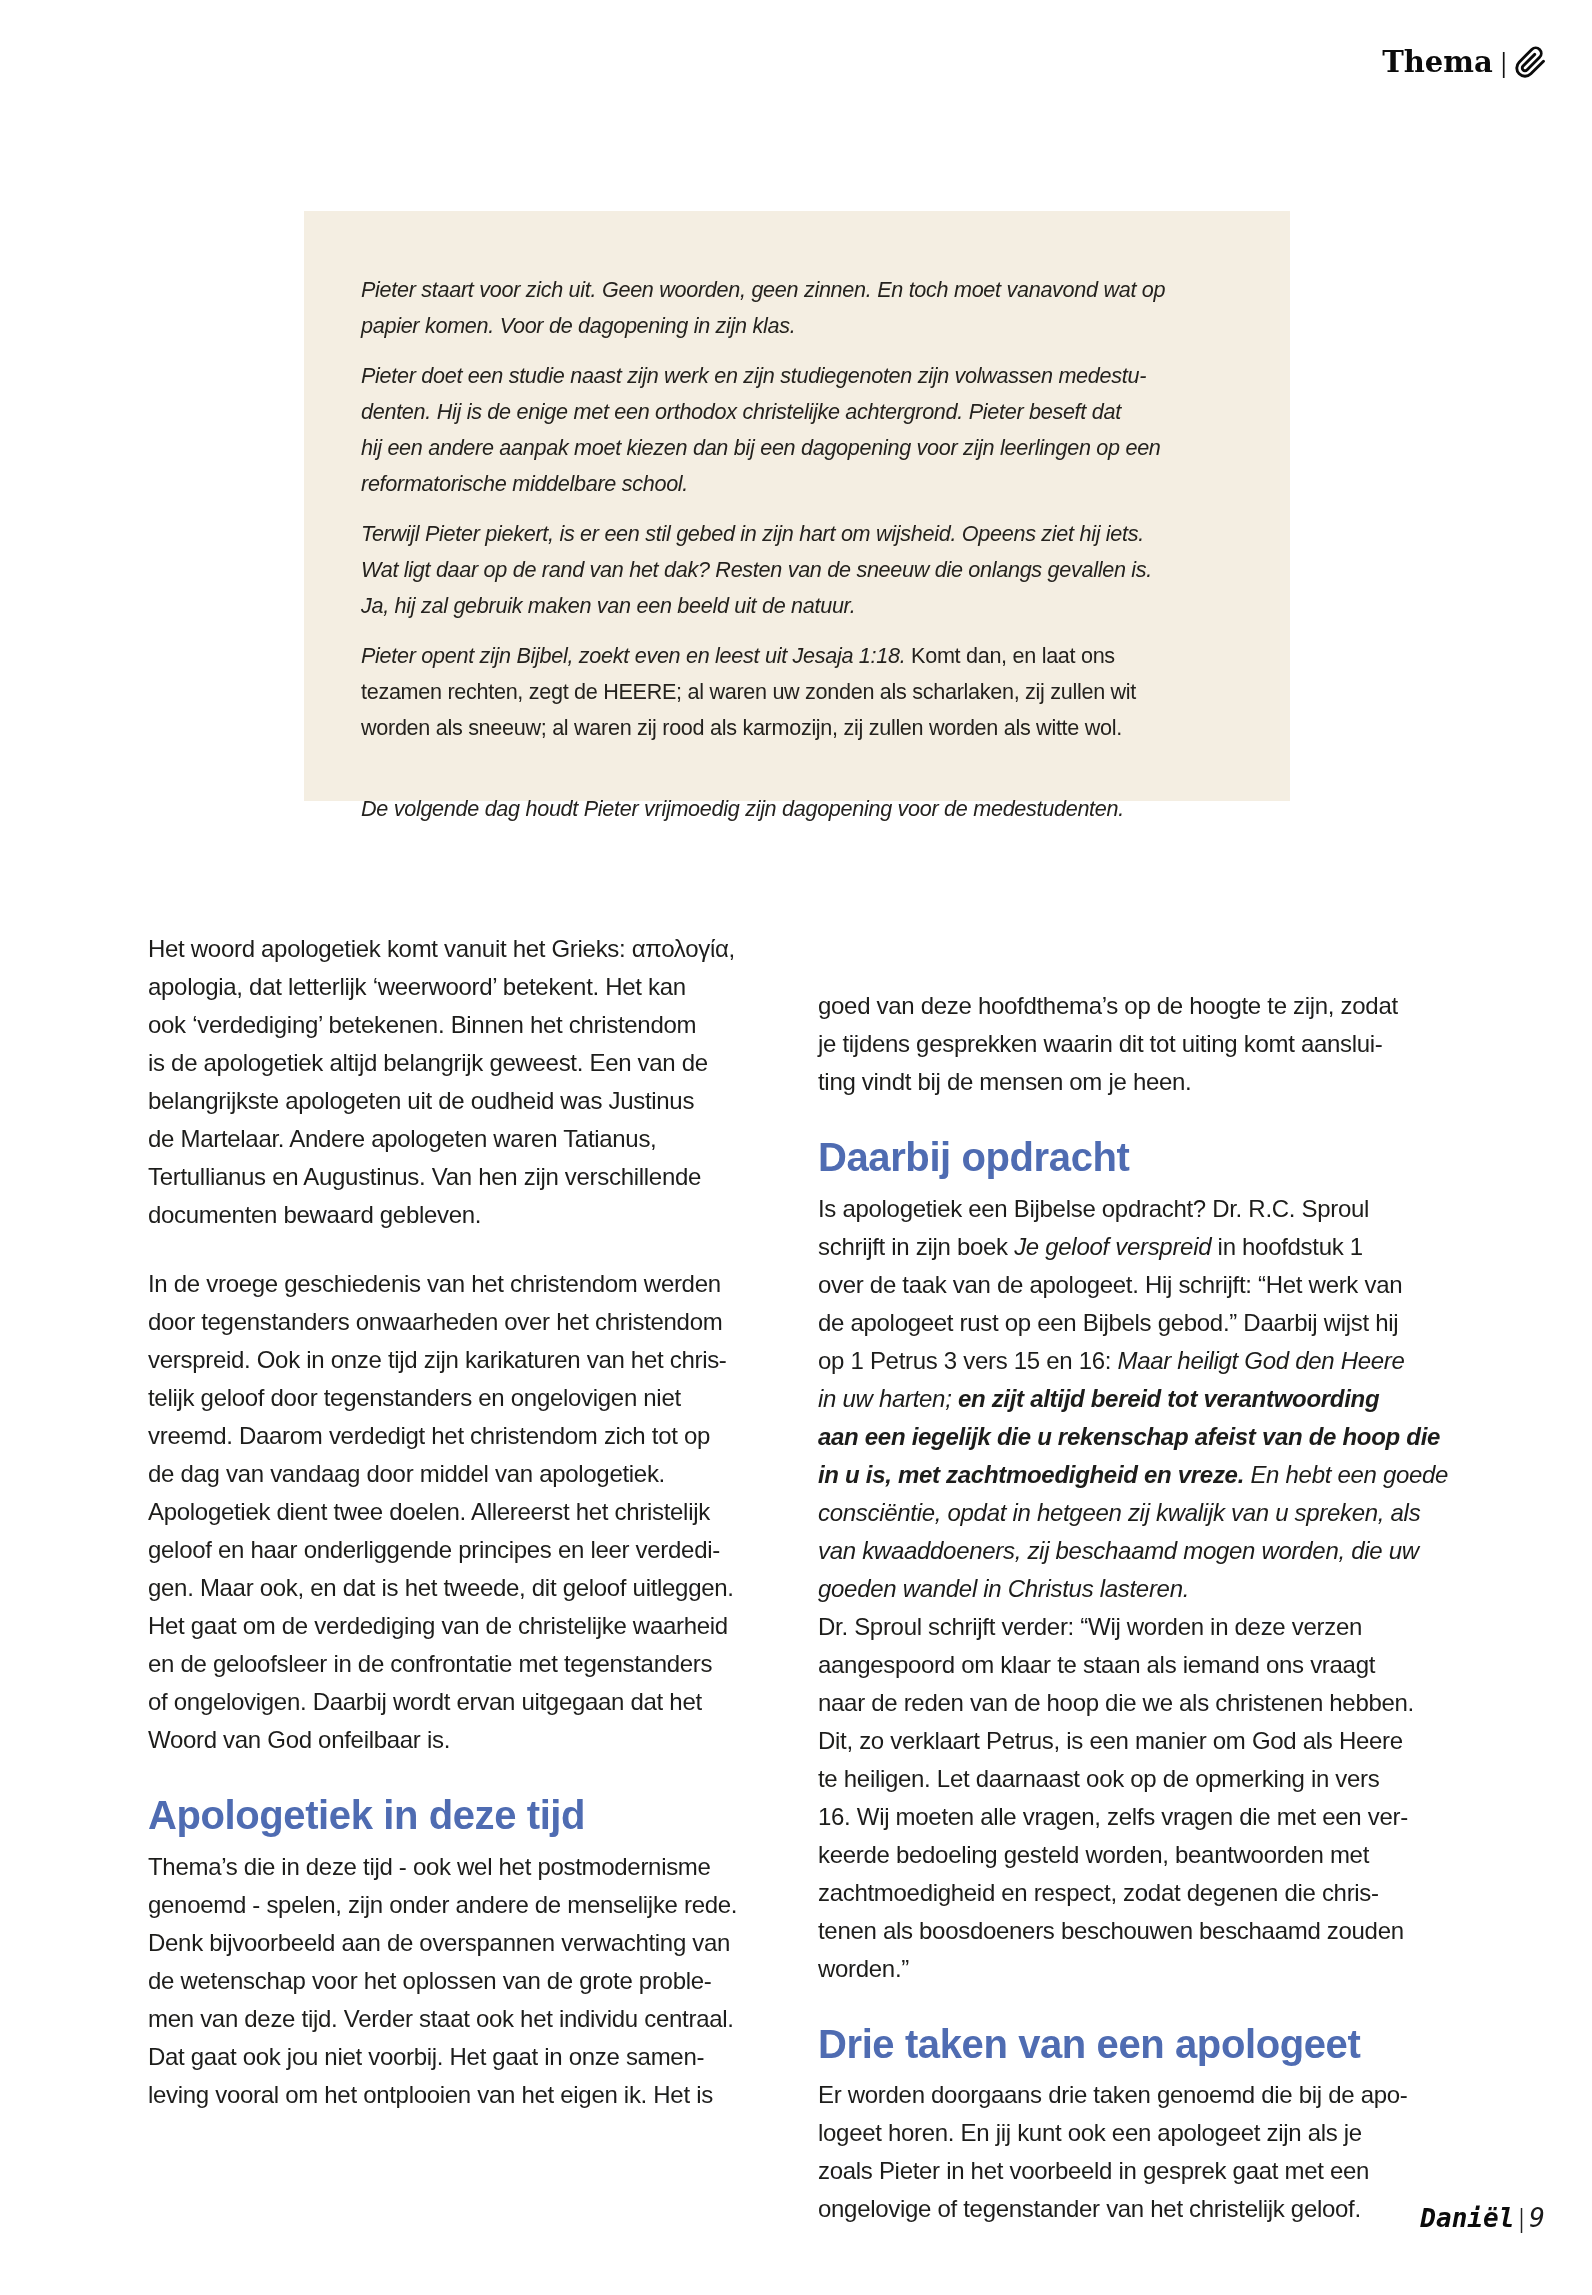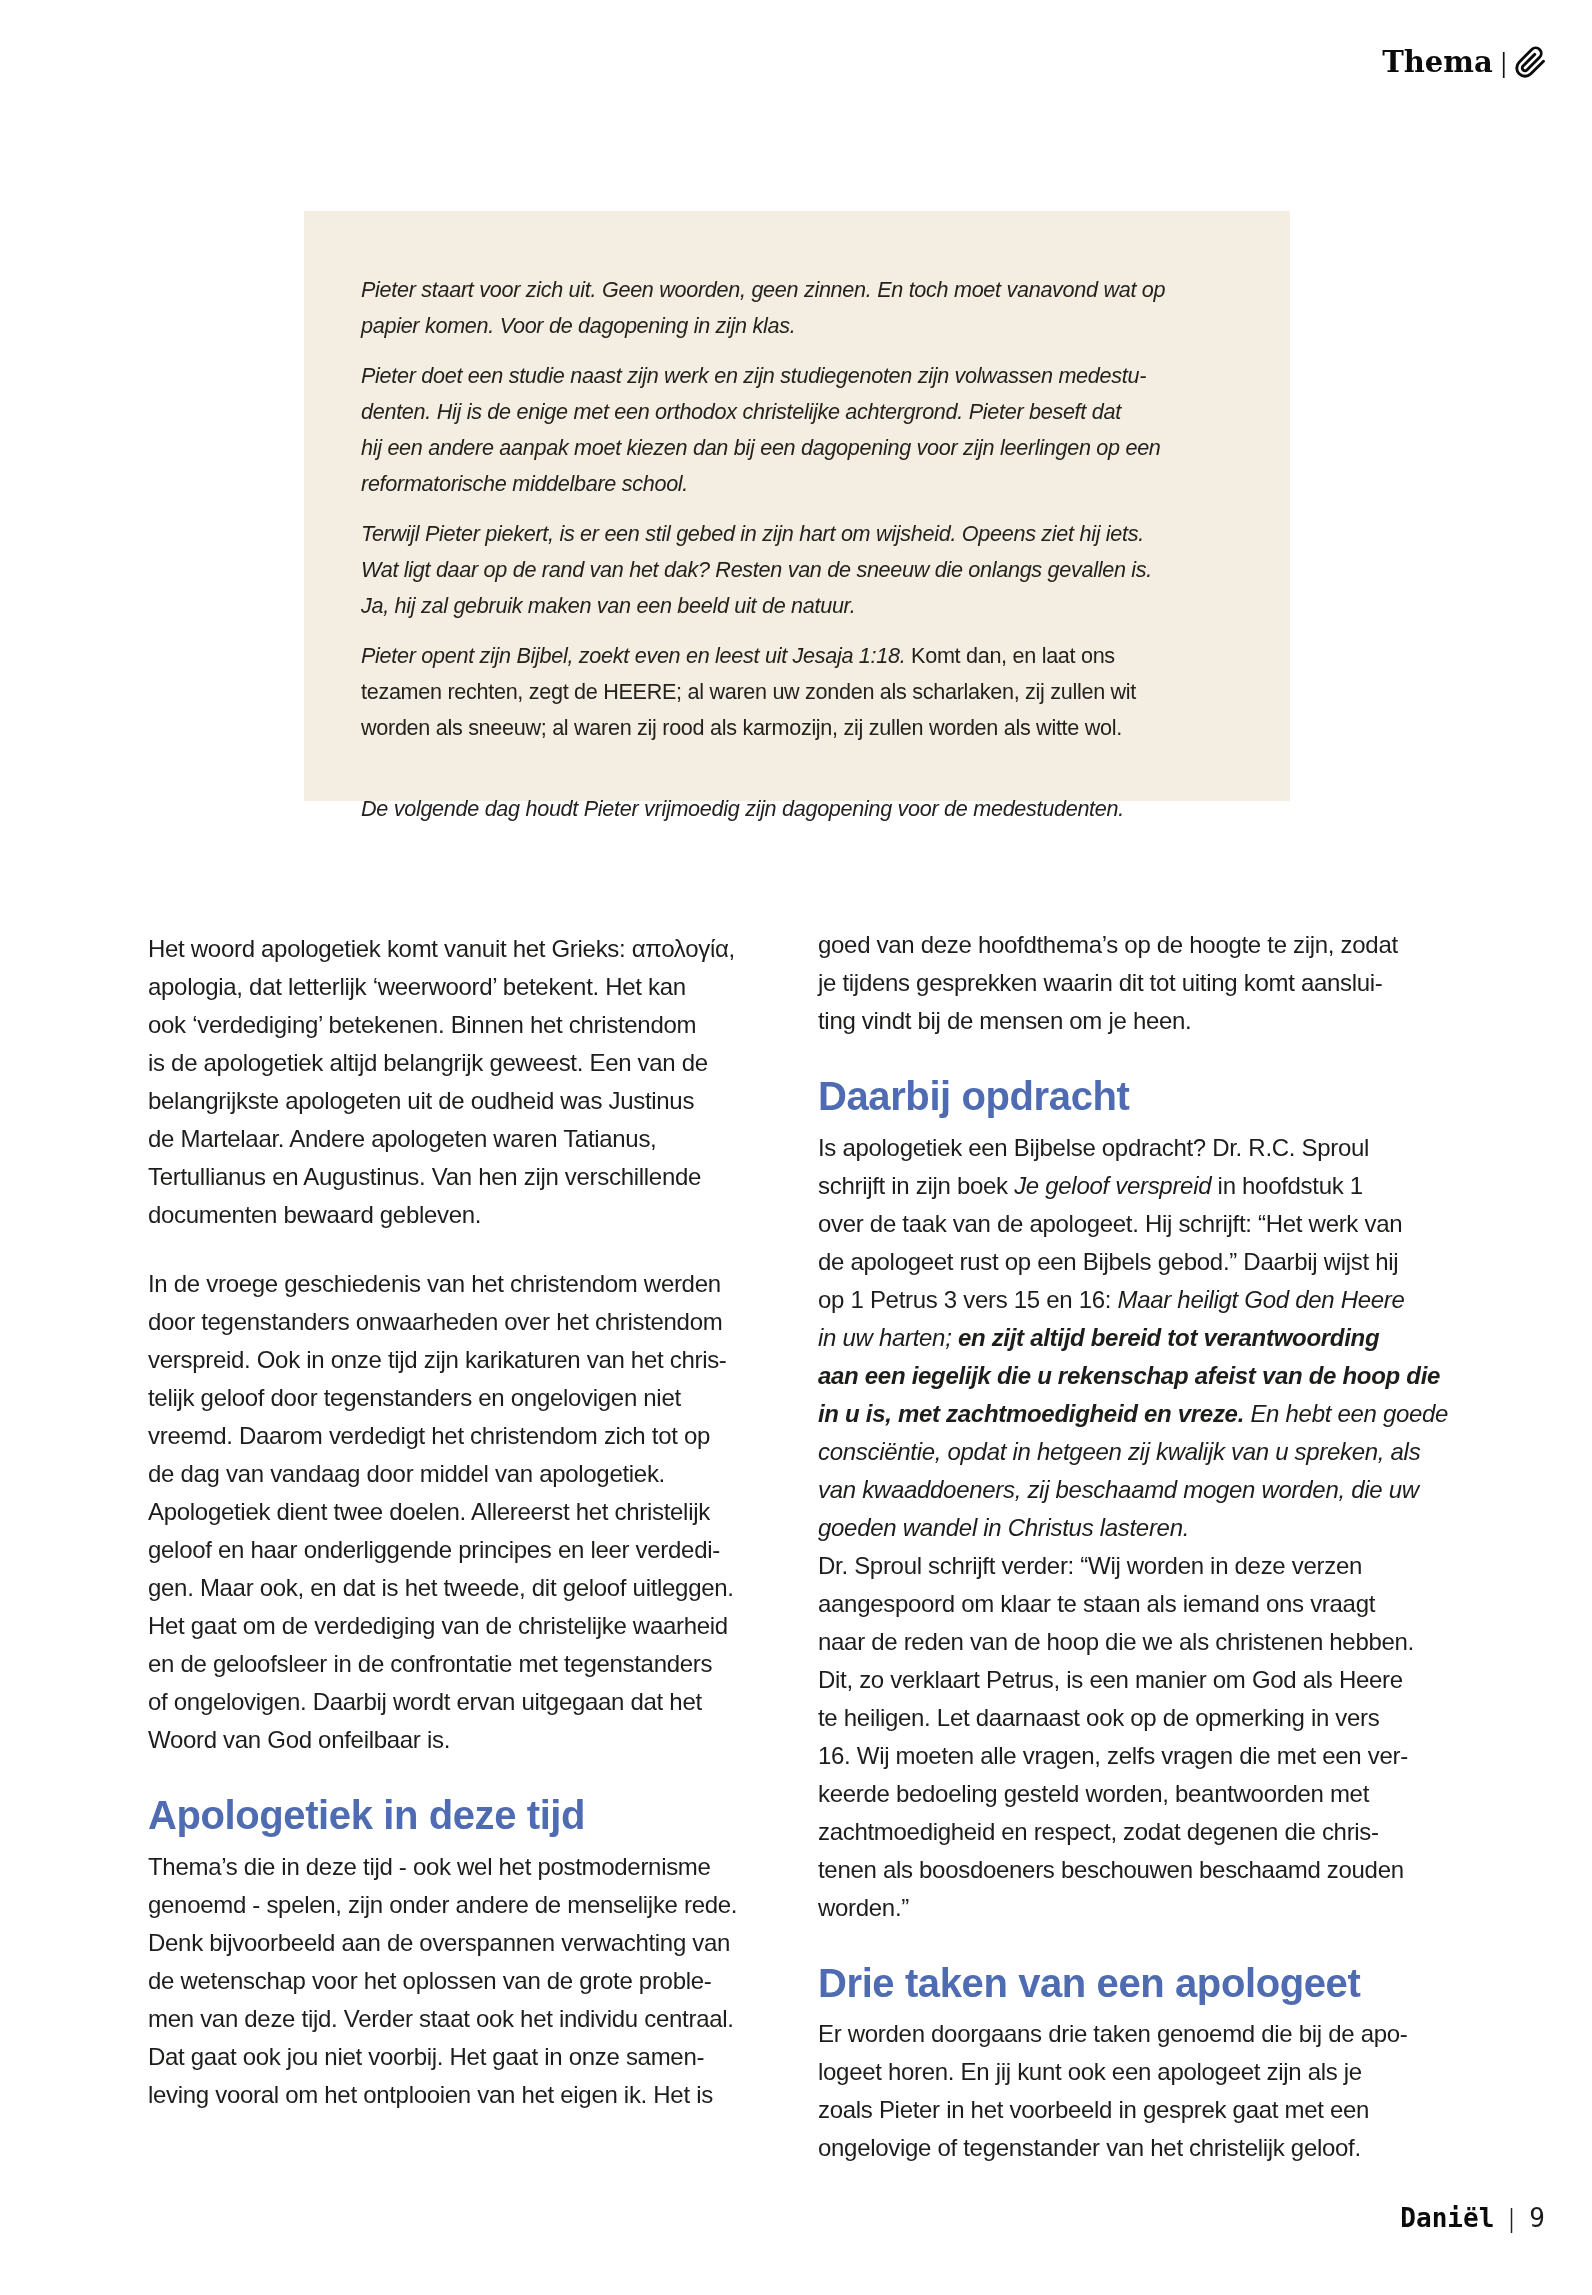--- a/index.html
+++ b/index.html
@@ -37,42 +37,43 @@
     font-size:21.6px;line-height:36px;letter-spacing:-0.3px;
     white-space:pre-line;
     color:#24221e;
   }
   .intro-box .para.gap{margin-top:45px;}
   
   .col{
     position:absolute;top:930px;
   }
   .col-left{left:148px;width:659px;}
-  .col-right{left:818px;width:675px;top:926px;}
+  .col-right{left:818px;width:675px;top:987px;}
   .col-heading{
     margin:33px 0 8.6px 0;
     font-size:40px;line-height:47px;
     font-weight:bold;letter-spacing:-0.4px;
     color:var(--accent,#4f6cb2);
   }
   .col-heading:first-child{margin-top:0;}
   .col .para{
     margin:0;
     font-size:24px;line-height:38px;letter-spacing:-0.3px;
     white-space:pre-line;
     color:#1d1d1b;
   }
   .col .para.gap{margin-top:31px;}
   .seg-italic{font-style:italic;}
   .seg-bolditalic{font-style:italic;font-weight:bold;}
   
   .page-footer{
     position:absolute;top:2203px;right:47px;
-    display:flex;align-items:center;gap:10px;
+    display:flex;align-items:center;gap:0;
     font-family:"DejaVu Sans Mono","Liberation Mono",monospace;
+    font-style:italic;
   }
   .footer-brand{font-size:26px;font-weight:bold;color:#0b0b0b;}
   .footer-sep{font-size:25px;font-weight:400;color:#222;transform:scaleX(.7);}
   .footer-page{font-size:26px;font-weight:400;color:#1a1a1a;}
 </style>
 </head>
 <body>
 
 <div class="page">
 

